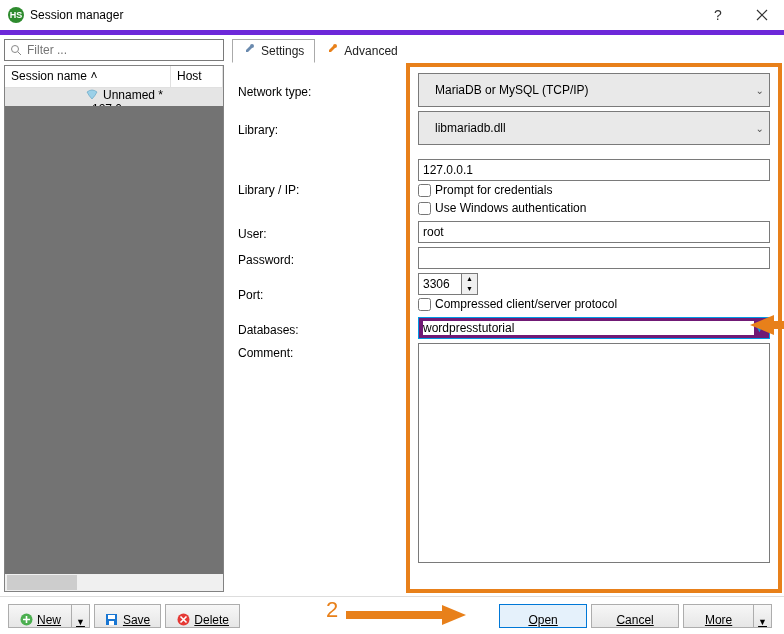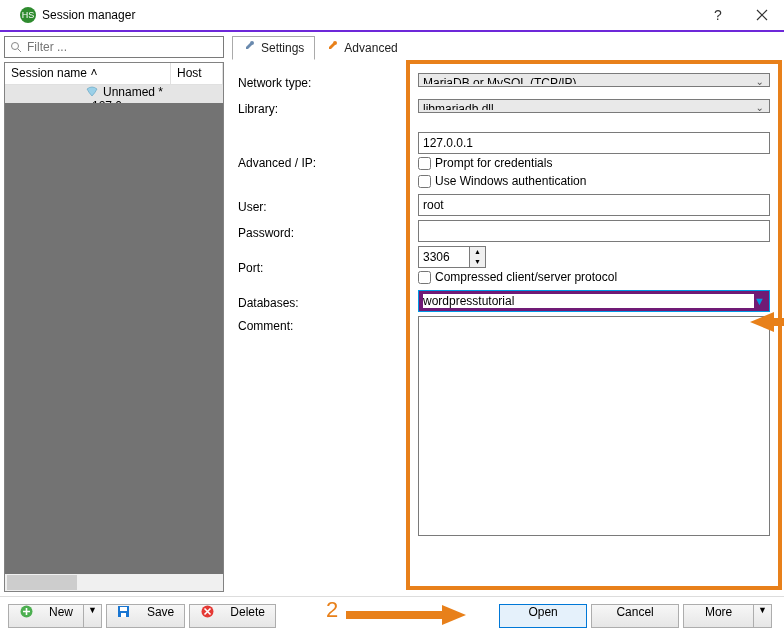--- a/index.html
+++ b/index.html
@@ -1,25 +1,25 @@
 <!DOCTYPE html>
 <html><head>
 <meta charset="utf-8">
 <style>
 * { box-sizing: border-box; margin: 0; padding: 0; font-family: "Segoe UI", Tahoma, sans-serif; font-size: 12px; }
 body { background: #fff; width: 784px; height: 634px; display: flex; flex-direction: column; overflow: hidden; }
 
 
 .titlebar { height: 30px; display: flex; align-items: center; padding: 0 0 0 8px; }
-.titlebar .app-icon { width: 16px; height: 16px; border-radius: 50%; background: #2e8b2e; color: #fff; font-size: 9px; font-weight: normal; display: flex; align-items: center; justify-content: center; margin-right: 6px; margin-left: 12px; }
+.titlebar .app-icon { width: 16px; height: 16px; border-radius: 50%; background: #2e8b2e; color: #fff; font-size: 9px; font-weight: bold; display: flex; align-items: center; justify-content: center; margin-right: 6px; }
 .titlebar .title { flex: 1; }
 .titlebar .winbtn { width: 44px; height: 30px; display: flex; align-items: center; justify-content: center; font-size: 14px; color: #333; }
 
 
-.main { flex: 1; display: flex; border-top: 2px solid #6d28d9; min-height: 0; justify-content: space-between; }
+.main { flex: 1; display: flex; border-top: 5px solid #6d28d9; min-height: 0; justify-content: space-between; }
 .left { width: 228px; display: flex; flex-direction: column; padding: 4px; }
 .right { flex: 1; display: flex; flex-direction: column; padding: 4px 8px 4px 4px; position: relative; min-height: 0; }
 
 
 .filter { display: flex; align-items: center; border: 1px solid #7a7a7a; height: 22px; padding: 0 4px; background: #fff; }
 .filter .icon { width: 14px; height: 14px; margin-right: 4px; display: flex; align-items: center; justify-content: center; }
 .filter input { border: none; outline: none; flex: 1; font-size: 12px; color: #666; }
 
 
 .session-list { flex: 1; border: 1px solid #828282; margin-top: 4px; display: flex; flex-direction: column; background: #737373; overflow: hidden; }
@@ -46,41 +46,41 @@
 
 
 .form { flex: 1; padding: 10px 6px 6px 6px; min-height: 0; }
 .form-row { display: flex; align-items: center; margin-bottom: 4px; min-height: 22px; }
 .form-row.tall { align-items: flex-start; }
 .form-label { width: 180px; padding-top: 3px; }
 .form-ctrl { flex: 1; }
 input.txt, select.sel, textarea.txtarea {
   width: 100%; border: 1px solid #7a7a7a; padding: 2px 4px; font-size: 12px; height: 22px; background: #fff;
 }
-select.sel { background: #e9e9e9; height: 14px; padding: 2px 4px; -webkit-appearance: none; appearance: none; }
+select.sel { background: #e9e9e9; height: 34px; padding: 2px 16px; -webkit-appearance: none; appearance: none; }
 .sel-wrap { position: relative; }
 .sel-wrap .chev { position: absolute; right: 6px; top: 50%; transform: translateY(-50%); pointer-events: none; font-size: 10px; color: #555; }
 .chk-row { display: flex; align-items: center; gap: 4px; margin-top: 0; height: 18px; }
 .chk-row input { width: 13px; height: 13px; }
 .port-wrap { display: flex; align-items: center; gap: 0; }
-.port-wrap input.txt { width: 52px; }
+.port-wrap input.txt { width: 44px; }
 .port-wrap .spin { display: flex; flex-direction: column; border: 1px solid #7a7a7a; border-left: none; }
 .port-wrap .spin div { width: 15px; height: 10px; background: #f0f0f0; font-size: 7px; text-align: center; line-height: 9px; }
 .db-input { border: 1px solid #0099e5; height: 22px; display: flex; align-items: center; padding: 0 4px; background: #701a75; position: relative; }
 .db-input input { border: none; outline: none; flex: 1; font-size: 12px; }
 .db-input .dd { color: #0099e5; font-size: 11px; }
 textarea.txtarea { height: 220px; resize: none; overflow-y: scroll; }
 
 
 .arrow1 { position: absolute; z-index: 60; pointer-events: none; }
 .arrow-num { position: absolute; color: #e8801a; font-size: 22px; font-weight: 400; z-index: 60; }
 
 
 .footer { height: 38px; display: flex; align-items: center; padding: 0 12px 0 8px; border-top: 1px solid #ddd; background: #fff; gap: 4px; }
-.btn { height: 24px; display: inline-flex; align-items: flex-start; justify-content: center; border: 1px solid #adadad; background: linear-gradient(#f7f7f7,#e6e6e6); padding: 0 10px; gap: 16px; }
+.btn { height: 24px; display: inline-flex; align-items: flex-end; justify-content: center; border: 1px solid #adadad; background: linear-gradient(#f7f7f7,#e6e6e6); padding: 0 10px; gap: 4px; text-decoration: underline; }
 .btn.primary { border: 1px solid #0078d7; background: #e5f1fb; width: 88px; justify-content: center; }
 .btn.plain { width: 88px; justify-content: center; }
 .btn .bicon { width: 14px; height: 14px; display: inline-flex; align-items: center; justify-content: center; }
 .split { display: flex; }
 .split .btn:first-child { border-right: none; }
 .split .btn.dd { padding: 0 4px; }
 .footer .spacer { flex: 1; }
 
 svg { display: block; }
 </style>
@@ -166,21 +166,21 @@
       </div>
       <div class="form-row">
         <div class="form-label">Library:</div>
         <div class="form-ctrl sel-wrap">
           <select class="sel"><option>libmariadb.dll</option></select>
           <span class="chev">⌄</span>
         </div>
       </div>
       <div style="height:10px"></div>
       <div class="form-row">
-        <div class="form-label">Advanced / IP:</div>
+        <div class="form-label">Library / IP:</div>
         <div class="form-ctrl">
           <input class="txt" value="127.0.0.1" style="">
           <div class="chk-row">
               <input type="checkbox" style="">
               <span>Prompt for credentials</span>
             </div>
           <div class="chk-row">
               <input type="checkbox" style="">
               <span>Use Windows authentication</span>
             </div>

